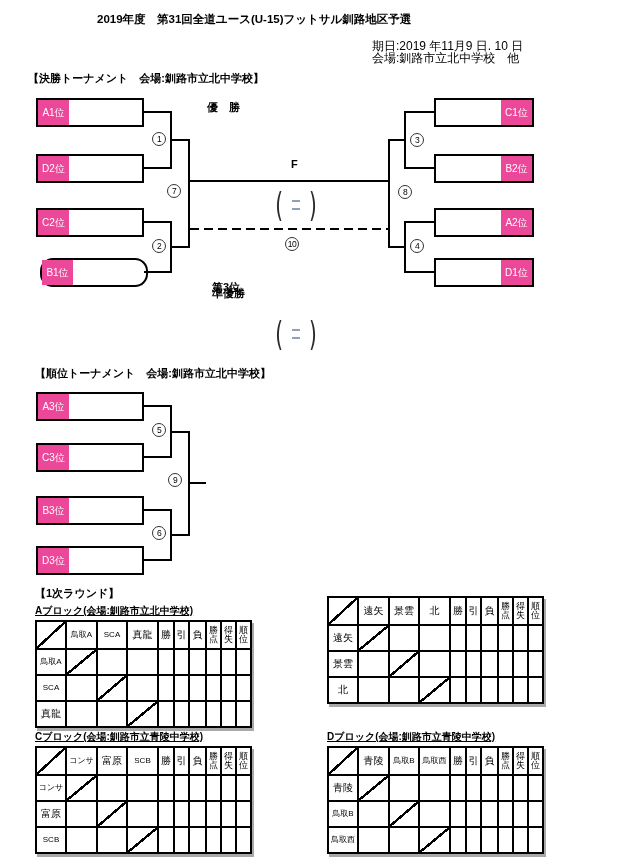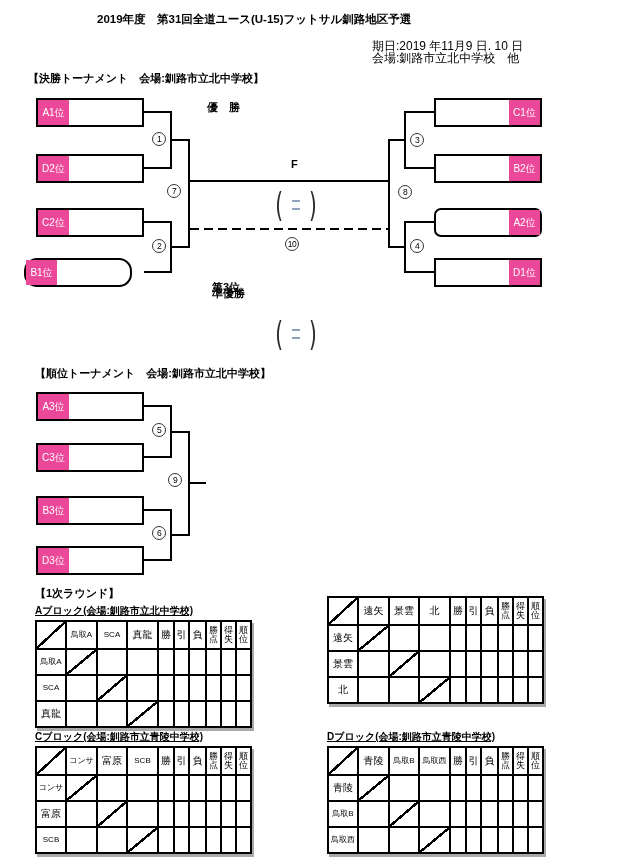--- a/index.html
+++ b/index.html
@@ -8,21 +8,21 @@
   .abs{position:absolute;}
   .title{font-weight:bold;font-size:11.5px;white-space:nowrap;}
   .meta{font-size:12px;line-height:12px;white-space:nowrap;}
   .heading{font-weight:bold;font-size:11px;white-space:nowrap;}
   .lbl{font-weight:bold;font-size:11px;white-space:nowrap;}
   
   .slot{position:absolute;width:108px;height:29px;border:2px solid #000;background:#fff;
         display:flex;box-sizing:border-box;}
   .slot .tag{width:31px;flex:0 0 31px;background:#ec4899;color:#fff;font-size:10px;
         display:flex;align-items:center;justify-content:center;white-space:nowrap;}
-  .slot.right{width:108px;flex-direction:row-reverse;}
+  .slot.right{width:100px;flex-direction:row-reverse;}
   
   .ln{position:absolute;background:#000;}
   .ln.dashed{background:none;background-image:repeating-linear-gradient(to right,#000 0 9px,transparent 9px 14px);}
   
   .mnum{position:absolute;width:14px;height:14px;border:1.2px solid #333;border-radius:50%;
         box-sizing:border-box;display:flex;align-items:center;justify-content:center;
         font-size:8.5px;background:#fff;letter-spacing:-0.5px;}
   
   .scorebox{position:absolute;display:flex;align-items:center;justify-content:center;gap:9px;}
   .paren{font-size:20px;font-weight:400;color:#2b2b2b;transform:scaleY(1.7);
@@ -57,31 +57,31 @@
 
   <div class="slot" style="left:36px;top:98px;">
       <span class="tag">A1位</span>
     </div>
   <div class="slot" style="left:36px;top:154px;">
       <span class="tag">D2位</span>
     </div>
   <div class="slot" style="left:36px;top:208px;">
       <span class="tag">C2位</span>
     </div>
-  <div class="slot" style="left:24px;top:258px;border-radius:13px;">
+  <div class="slot" style="left:40px;top:258px;border-radius:13px;">
       <span class="tag">B1位</span>
     </div>
 
   <div class="slot right" style="left:434px;top:98px;">
       <span class="tag">C1位</span>
     </div>
   <div class="slot right" style="left:434px;top:154px;">
       <span class="tag">B2位</span>
     </div>
-  <div class="slot right" style="left:434px;top:208px;border-radius:7px;">
+  <div class="slot right" style="left:434px;top:208px;">
       <span class="tag">A2位</span>
     </div>
   <div class="slot right" style="left:434px;top:258px;">
       <span class="tag">D1位</span>
     </div>
 
   <div class="ln" style="left:144px;top:111px;width:28px;height:2px;"></div>
   <div class="ln" style="left:144px;top:167px;width:28px;height:2px;"></div>
   <div class="ln" style="left:170px;top:111px;width:2px;height:58px;"></div>
   <div class="ln" style="left:172px;top:139px;width:16px;height:2px;"></div>

